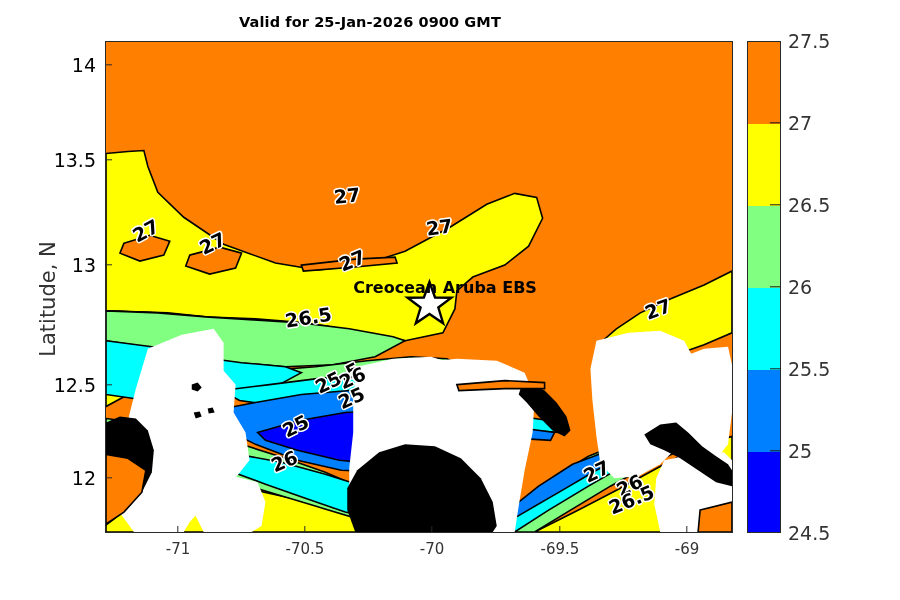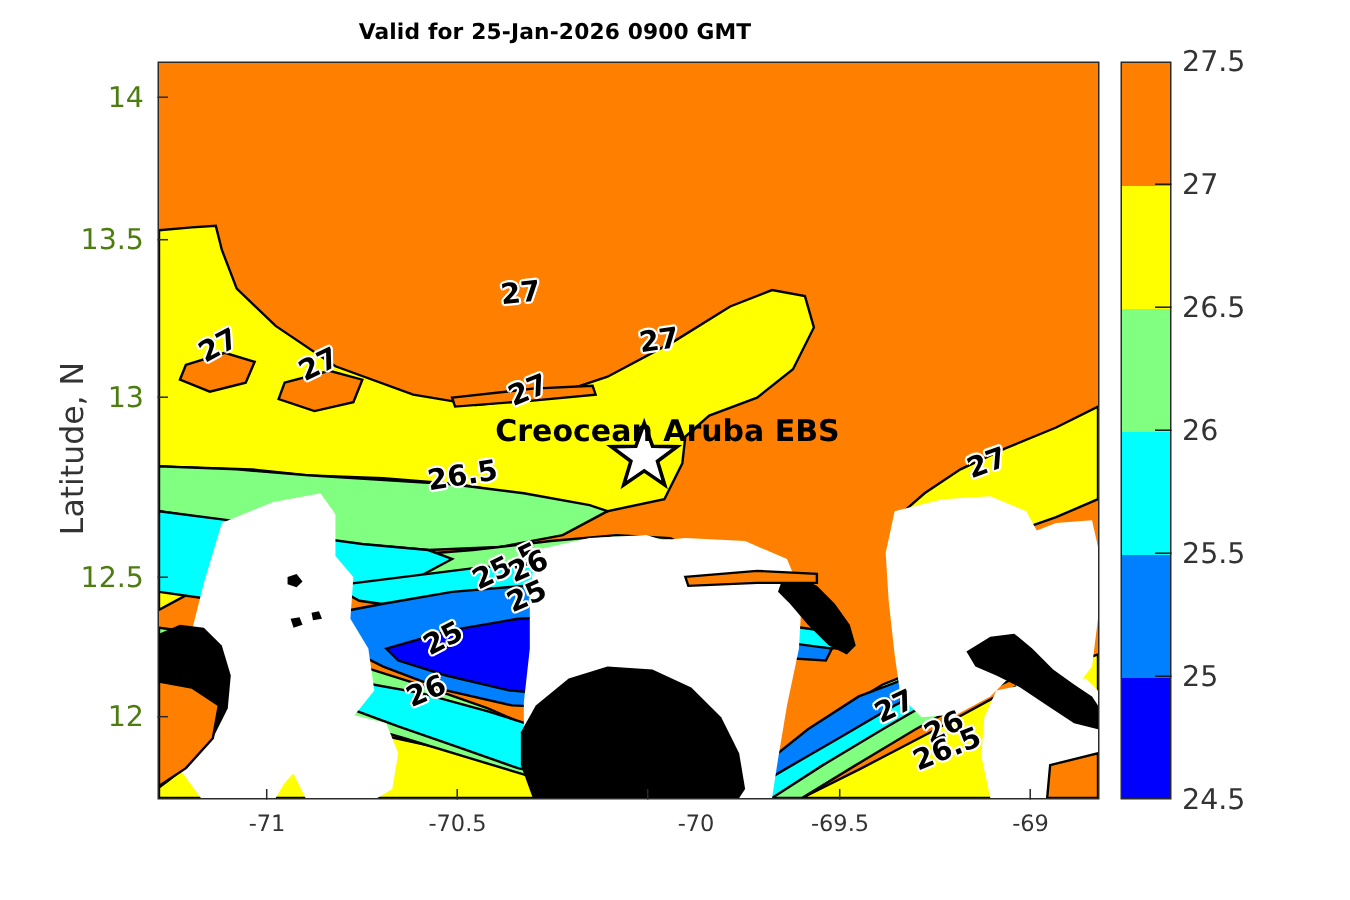--- a/index.html
+++ b/index.html
@@ -17,21 +17,21 @@
   .plot-frame{
     position:absolute; left:105px; top:41px; width:628px; height:492px;
     border:1.4px solid #2a2a2a; box-sizing:border-box; background:#ffffff;
     overflow:hidden;
   }
   .map-svg{position:absolute;left:0;top:0;width:100%;height:100%;display:block;}
 
   
   .ytick{
     position:absolute; right:0; width:100%; text-align:right;
-    font-size:19px; color:#4d7c0f; transform:translateY(-50%);
+    font-size:19px; color:#000000; transform:translateY(-50%);
     padding-right:9px; box-sizing:border-box;
   }
   .ytickmark{position:absolute;left:105px;width:7px;height:1.4px;background:#2a2a2a;transform:translateY(-50%);}
 
   .xtick{
     position:absolute; top:540px; font-size:15px; color:#333;
     transform:translateX(-50%); white-space:nowrap;
   }
   .xtickmark{position:absolute;top:526px;width:1.4px;height:7px;background:#2a2a2a;transform:translateX(-50%);}
 
@@ -57,21 +57,21 @@
   }
   .cbar-tickmark{position:absolute;left:770px;width:11px;height:1.4px;background:#1a1a1a;transform:translateY(-50%);}
 
   
   .clabel{
     position:absolute; font-size:19px; font-weight:bold; color:#000;
     white-space:nowrap; transform-origin:left top;
     paint-order:stroke;
   }
   .station-label{
-    position:absolute; font-size:20px; font-weight:bold; color:#000;
+    position:absolute; font-size:16px; font-weight:bold; color:#000;
     white-space:nowrap; transform:translate(-50%,-50%);
   }
 </style>
 </head>
 <body>
 
 <div id="root">
 
   <div class="title">Valid for 25-Jan-2026 0900 GMT</div>
 
@@ -211,21 +211,21 @@
       <div class="ytick" style="position: absolute; left: 0px; width: 105px; top: 385px;">12.5</div>
       <div class="ytickmark" style="top: 385px;"></div>
       <div class="ytick" style="position: absolute; left: 0px; width: 105px; top: 478px;">12</div>
       <div class="ytickmark" style="top: 478px;"></div>
     </div>
   <div id="xticks">
       <div class="xtick" style="left: 178px;">-71</div>
       <div class="xtickmark" style="left: 178px;"></div>
       <div class="xtick" style="left: 305px; text-align: center;">-70.5</div>
       <div class="xtickmark" style="left: 305px;"></div>
-      <div class="xtick" style="left: 432px; margin-left: 32px;">-70</div>
+      <div class="xtick" style="left: 432px;">-70</div>
       <div class="xtickmark" style="left: 432px;"></div>
       <div class="xtick" style="left: 560px;">-69.5</div>
       <div class="xtickmark" style="left: 560px;"></div>
       <div class="xtick" style="left: 687px;">-69</div>
       <div class="xtickmark" style="left: 687px;"></div>
     </div>
 
   <div class="yaxis-title">Latitude, N</div>
 
   <div class="cbar" id="cbar">

